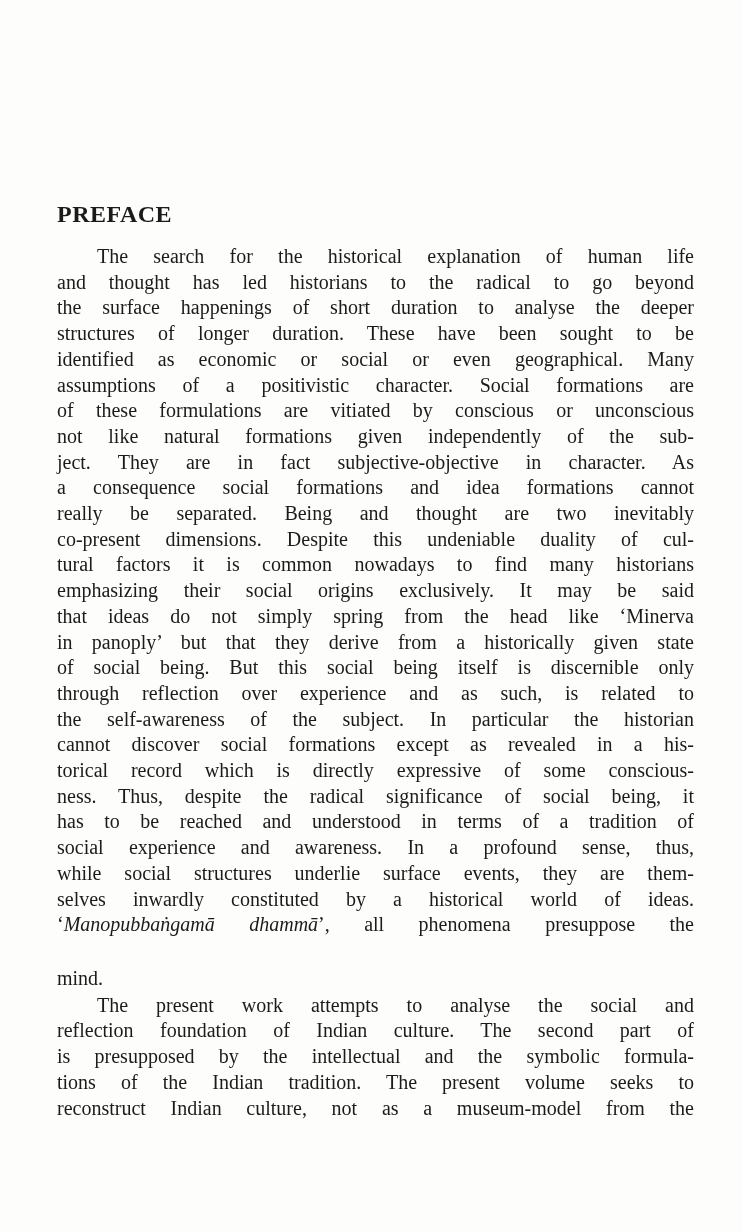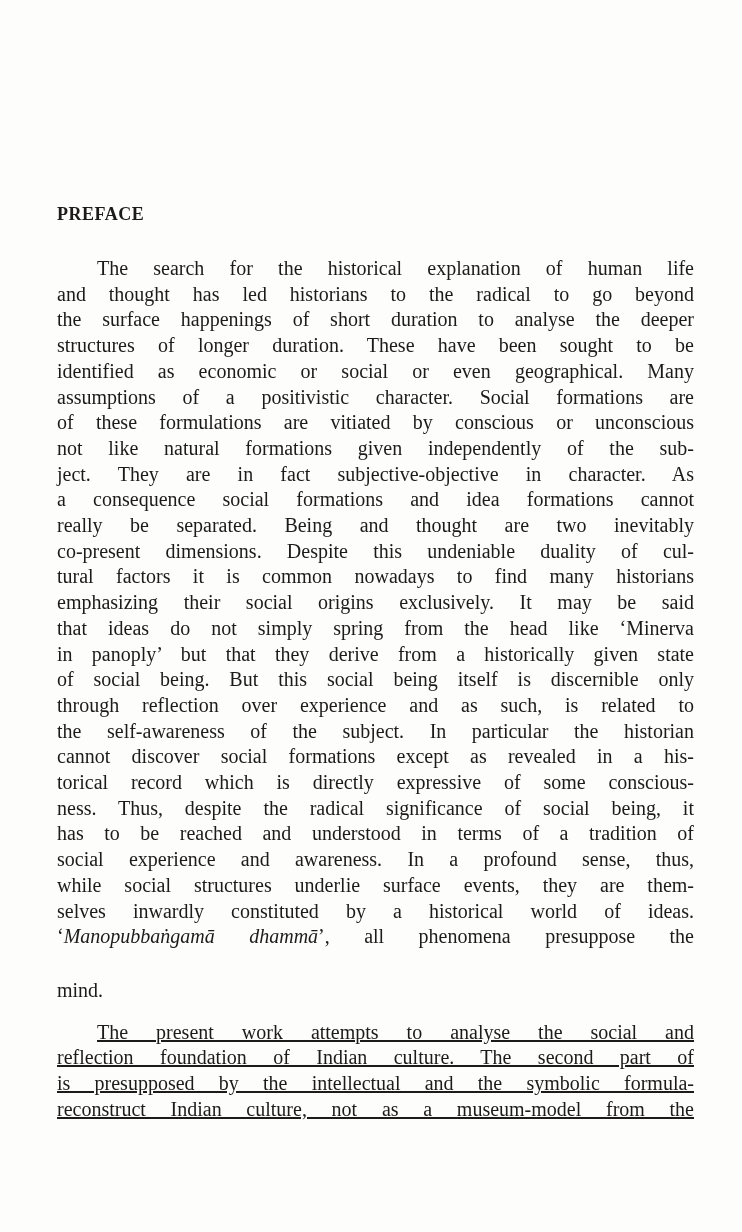--- a/index.html
+++ b/index.html
@@ -20,32 +20,31 @@
     font-family: "Liberation Serif", "DejaVu Serif", serif;
     color: var(--text-color, #1c1b19);
   }
   .text-block {
     position: absolute;
     left: 57px;
     top: 201px;
     width: 637px;
   }
   .preface-heading {
-    font-size: 18px;
+    font-size: 24px;
     line-height: 26px;
     font-weight: bold;
     letter-spacing: 0.5px;
-    margin: 0 0 29px 0;
+    margin: 0 0 17px 0;
   }
   .para {
     margin: 0;
   }
   .para + .para {
-    margin-top: 16px;
-    text-decoration: underline;
+    margin-top: 1px;
   }
   .line {
     font-size: 20px;
     line-height: 25.7px;
     text-align: justify;
     text-align-last: justify;
     -moz-text-align-last: justify;
     white-space: nowrap; 
   }
   .line.indent {
@@ -94,17 +93,18 @@
           <div class="line"><span>social experience and awareness.  In a profound sense, thus,</span></div>
           <div class="line"><span>while social structures underlie surface events, they are them-</span></div>
           <div class="line"><span>selves inwardly constituted by a historical world of ideas.</span></div>
           <div class="line"><span>‘</span><span class="italic">Manopubbaṅgamā dhammā</span><span>’, all phenomena presuppose the</span></div>
           <div class="line short-last"><span>mind.</span></div>
         </div>
         <div class="para">
           <div class="line indent"><span>The present work attempts to analyse the social and</span></div>
           <div class="line"><span>reflection foundation of Indian culture.  The second part of</span></div>
           <div class="line"><span>is presupposed by the intellectual and the symbolic formula-</span></div>
+          <div class="line"><span>tions of the Indian tradition.  The present volume seeks to</span></div>
           <div class="line"><span>reconstruct Indian culture, not as a museum-model from the</span></div>
         </div>
       </section>
   </main>
 </div>
 
 </body></html>

